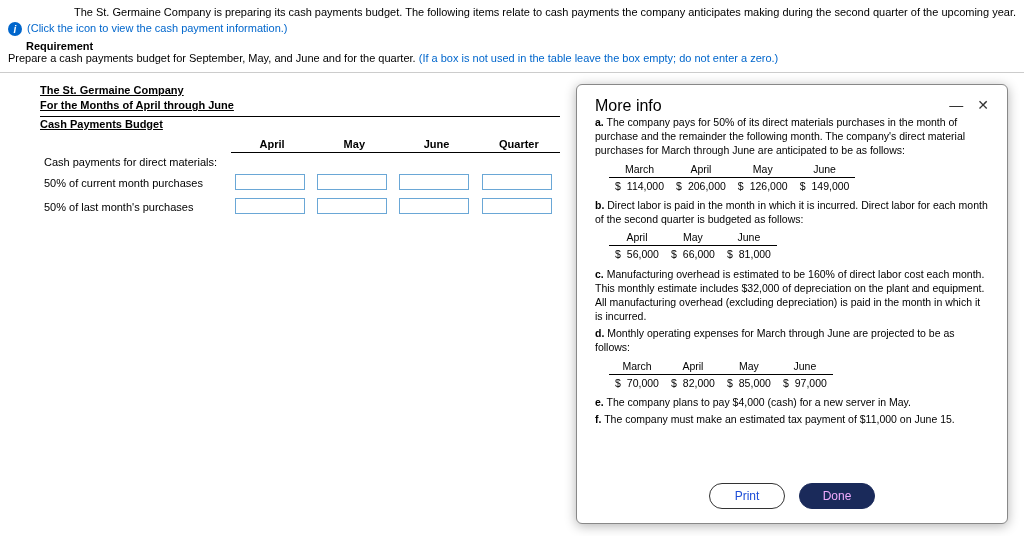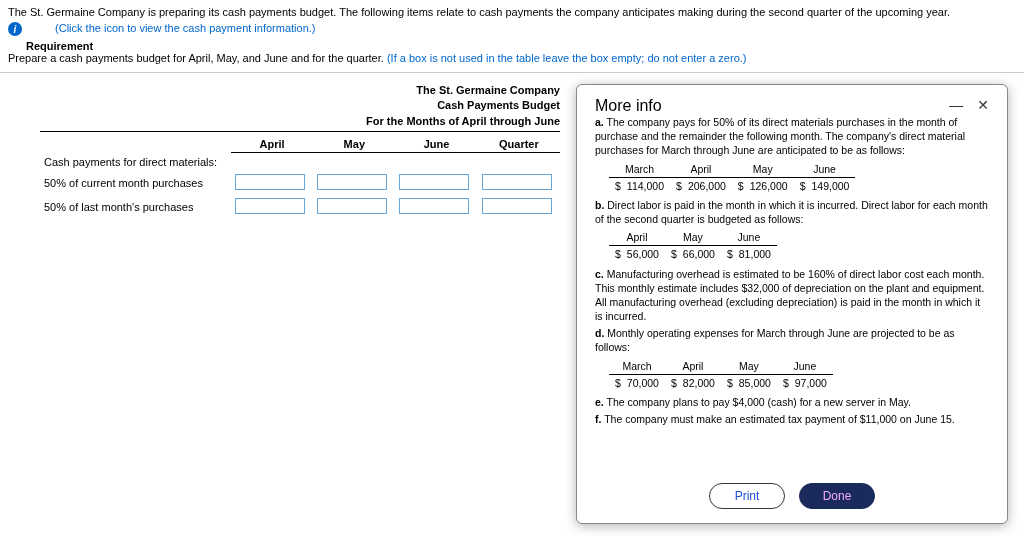--- a/index.html
+++ b/index.html
@@ -8,45 +8,45 @@
     font-family: Arial, sans-serif;
     font-size: 11px;
     color: #000;
     background: #fff;
     width: 1024px;
     height: 536px;
     position: relative;
     overflow: hidden;
   }
   .header { padding: 6px 8px 2px 8px; }
-  .intro { margin-bottom: 4px; }
+  .intro { margin-bottom: 4px; text-align: right; }
   .info-icon {
     display: inline-flex;
     width: 14px; height: 14px;
     background: #0066cc;
     color: #fff;
     border-radius: 50%;
     align-items: center; justify-content: center;
     font-weight: bold; font-style: italic;
     font-size: 10px;
     vertical-align: middle;
     margin-right: 2px;
   }
-  .click-link { color: #0066cc; margin-left: 28px; }
+  .click-link { color: #0066cc; }
   .req-label { font-weight: bold; margin-top: 4px; padding-left: 18px; }
   .req-hint { color: #0066cc; }
   .divider {
     border-top: 1px solid #ccc;
     margin: 6px 0 10px 0;
   }
   .budget-wrap {
     margin-left: 40px;
     width: 520px;
   }
-  .budget-title { text-align: right; font-weight: bold; line-height: 1.4; }
+  .budget-title { text-align: left; font-weight: bold; line-height: 1.4; text-decoration: underline; }
   .budget-table { margin-top: 4px; width: 100%; border-collapse: collapse; }
   .budget-table th {
     font-weight: bold;
     border-bottom: 1px solid #000;
     padding: 2px 6px;
     text-align: center;
   }
   .budget-table td {
     padding: 3px 4px;
     margin-top: 16px;
@@ -117,30 +117,30 @@
 <body>
 
 <div class="header">
   <div class="intro">The St. Germaine Company is preparing its cash payments budget. The following items relate to cash payments the company anticipates making during the second quarter of the upcoming year.</div>
   <div>
     <span class="info-icon">i</span>
     <span class="click-link">(Click the icon to view the cash payment information.)</span>
   </div>
   <div class="req-label">Requirement</div>
   <div>
-    <span>Prepare a cash payments budget for April, May, and June and for the quarter. </span><span class="req-hint">(If a box is not used in the table leave the box empty; do not enter a zero.)</span>
+    <span>Prepare a cash payments budget for September, May, and June and for the quarter. </span><span class="req-hint">(If a box is not used in the table leave the box empty; do not enter a zero.)</span>
   </div>
 </div>
 
 <div class="divider"></div>
 
 <div class="budget-wrap">
   <div class="budget-title">The St. Germaine Company</div>
+  <div class="budget-title" style="border-bottom:1px solid #000; padding-bottom:2px;">For the Months of April through June</div>
   <div class="budget-title">Cash Payments Budget</div>
-  <div class="budget-title" style="border-bottom:1px solid #000; padding-bottom:2px;">For the Months of April through June</div>
   <table class="budget-table">
     <tbody>
         <tr>
       <th style="border:none;"></th>
       <th>April</th>
       <th>May</th>
       <th>June</th>
       <th>Quarter</th>
     </tr>
     <tr>

